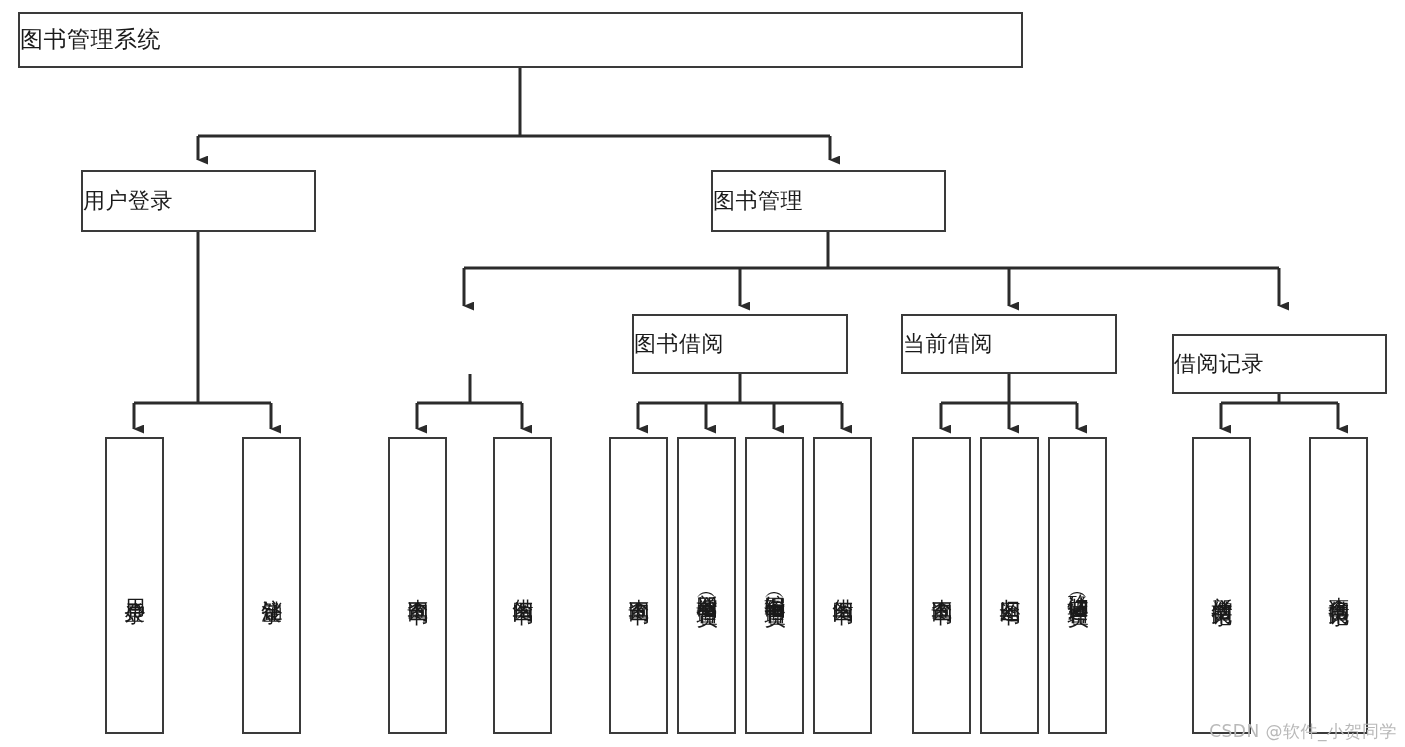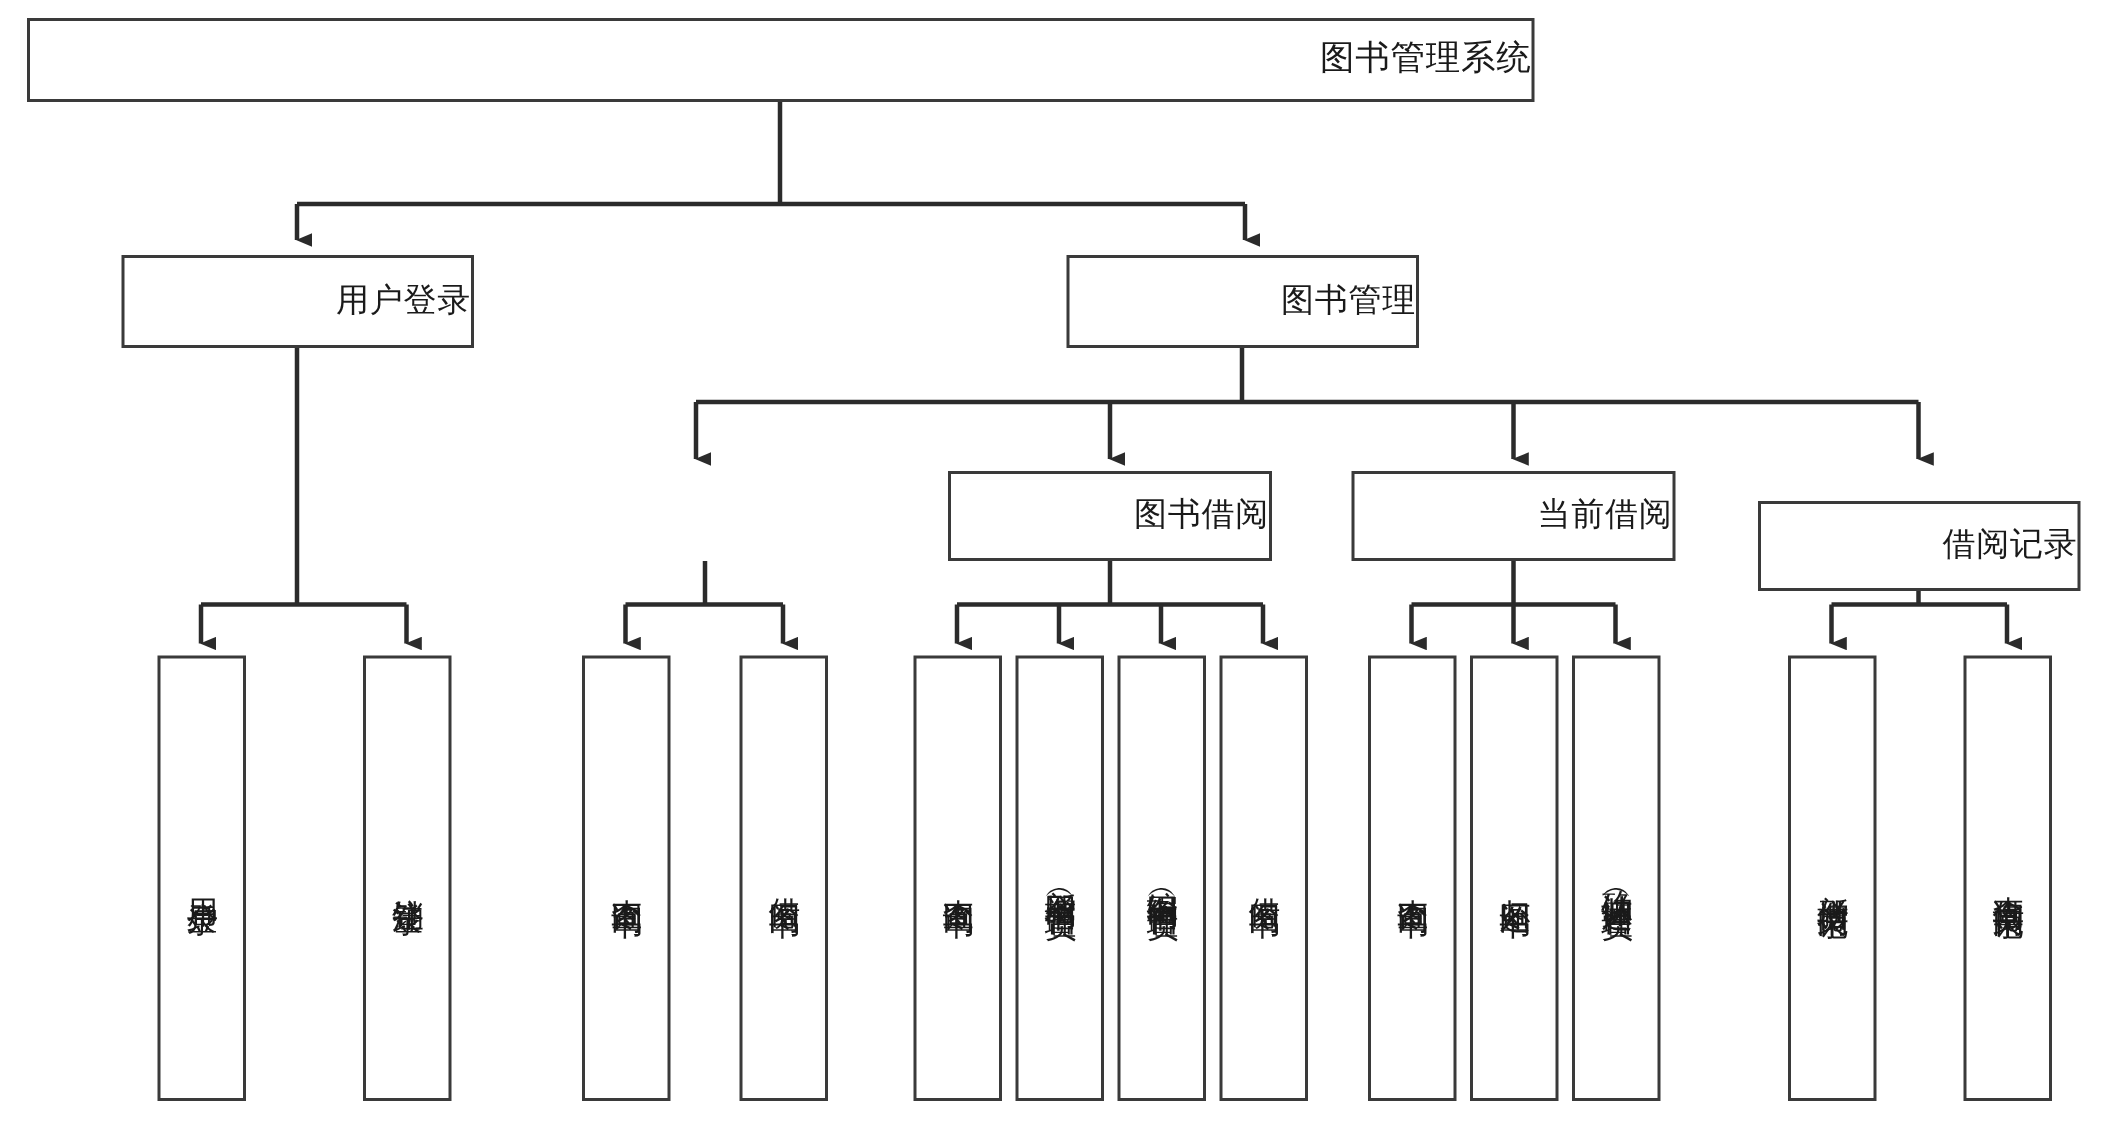--- a/index.html
+++ b/index.html
@@ -26,21 +26,21 @@
     height: 747px;
     pointer-events: none;
   }
   .node {
     position: absolute;
     box-sizing: border-box;
     border: 2px solid #3a3a3a;
     background: #ffffff;
     display: flex;
     align-items: center;
-    justify-content: flex-end;
+    justify-content: flex-start;
     color: #1a1a1a;
   }
   .node-label {
     display: block;
     text-align: center;
     letter-spacing: 0.5px;
   }
   
   .node.horiz .node-label {
     font-size: 22px;
@@ -193,14 +193,15 @@
     <span class="node-label">确认归还（管理员）</span>
   </div>
 
   <div class="node vert" style="left:1192px; top:437px; width:59px; height:297px;">
     <span class="node-label">新增借阅记录</span>
   </div>
   <div class="node vert" style="left:1309px; top:437px; width:59px; height:297px;">
     <span class="node-label">查询借阅记录</span>
   </div>
 
+  <div id="watermark">CSDN @软件_小贺同学</div>
 
 </div>
 
 </body></html>

